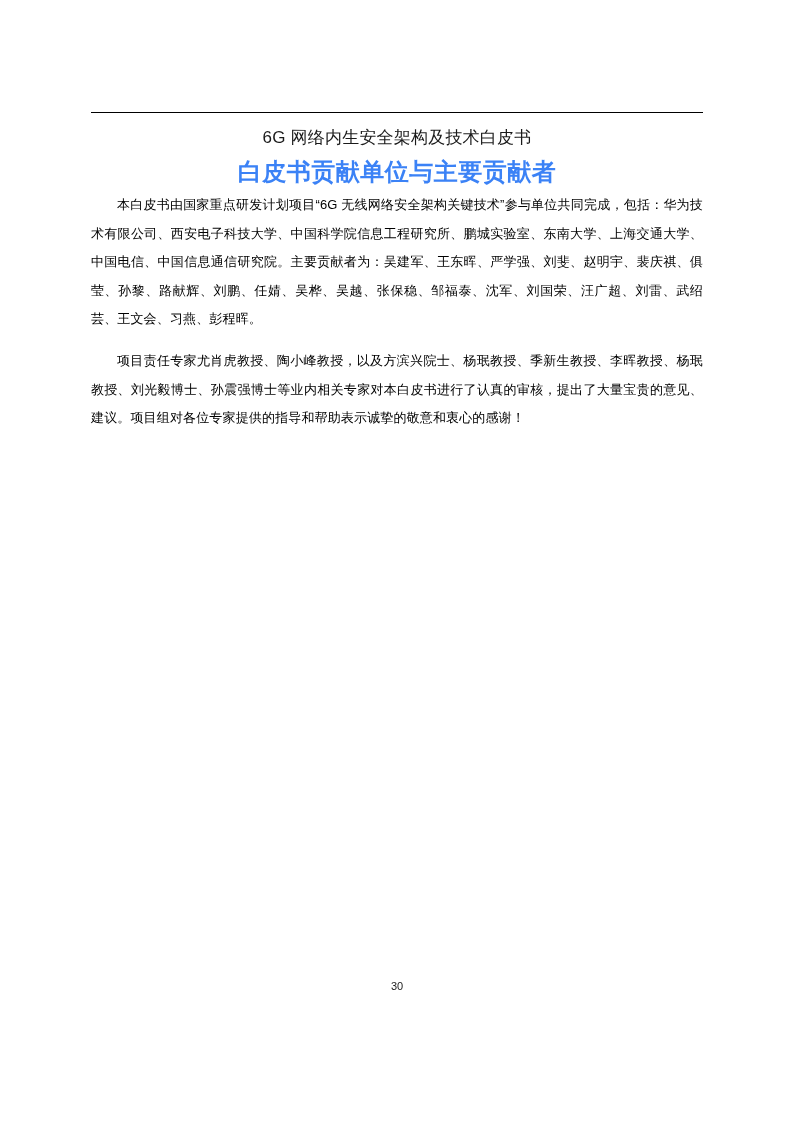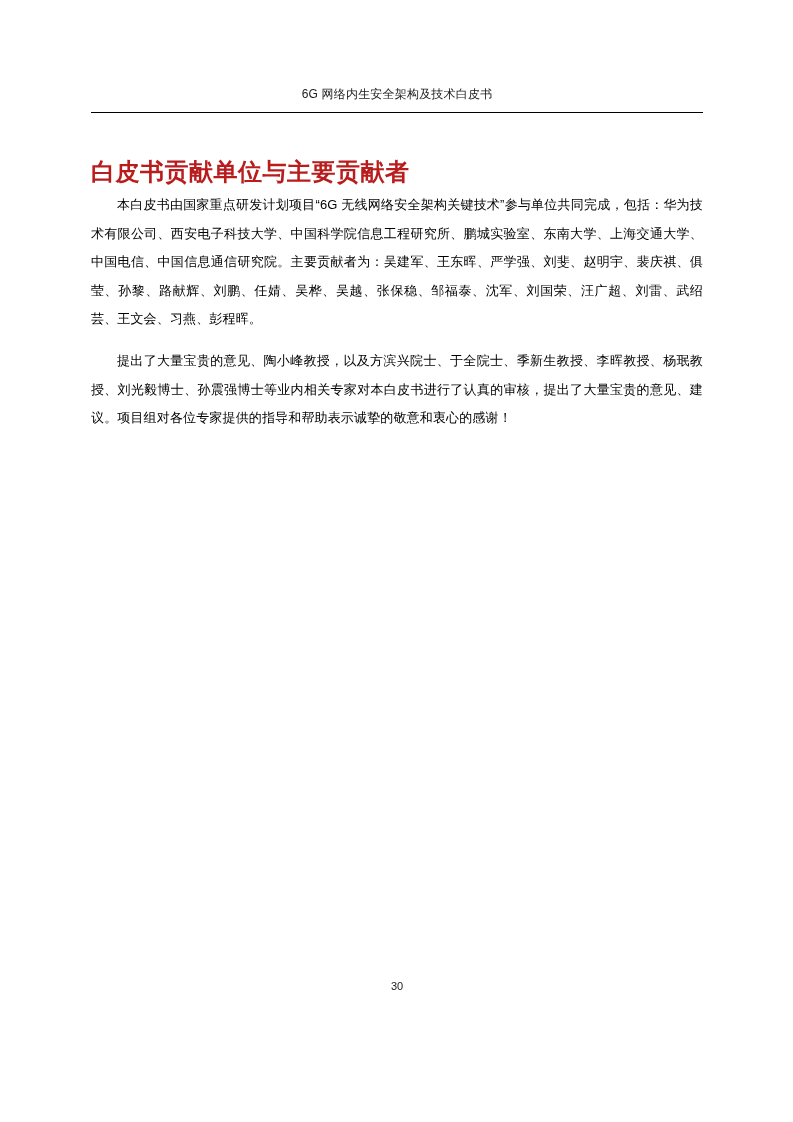--- a/index.html
+++ b/index.html
@@ -26,46 +26,48 @@
   
   .page-header {
     position: absolute;
     left: 91px;
     top: 84px;
     width: 612px;
     text-align: center;
   }
   .page-header .header-text {
     display: block;
-    font-size: 12px;
+    font-size: 17px;
     line-height: 20px;
     letter-spacing: 0.2px;
     color: #1a1a1a;
     font-weight: 400;
+    margin-top: 44px;
   }
   .header-rule {
     position: absolute;
     left: 91px;
     top: 112px;
     width: 612px;
     height: 0;
     border-top: 1.6px solid #000000;
   }
 
   
   .section-title {
     position: absolute;
     left: 91px;
     top: 139px;
     width: 612px;
+    text-align: center;
     font-size: 24px;
     line-height: 34px;
     font-weight: 700;
     letter-spacing: 0.5px;
-    color: #b91c1c;
+    color: #3b82f6;
   }
 
   
   .body-block {
     position: absolute;
     left: 91px;
     top: 191px;
     width: 612px;
   }
   .para {
@@ -101,18 +103,18 @@
   <div class="page-header">
     <span class="header-text">6G 网络内生安全架构及技术白皮书</span>
   </div>
 
   <div class="header-rule"></div>
 
   <h1 class="section-title">白皮书贡献单位与主要贡献者</h1>
 
   <div class="body-block">
     <p class="para">本白皮书由国家重点研发计划项目“6G 无线网络安全架构关键技术”参与单位共同完成，包括：华为技术有限公司、西安电子科技大学、中国科学院信息工程研究所、鹏城实验室、东南大学、上海交通大学、中国电信、中国信息通信研究院。主要贡献者为：吴建军、王东晖、严学强、刘斐、赵明宇、裴庆祺、俱莹、孙黎、路献辉、刘鹏、任婧、吴桦、吴越、张保稳、邹福泰、沈军、刘国荣、汪广超、刘雷、武绍芸、王文会、习燕、彭程晖。</p>
-    <p class="para">提出了大量宝贵的意见、陶小峰教授，以及方滨兴院士、于全院士、季新生教授、李晖教授、杨珉教授、刘光毅博士、孙震强博士等业内相关专家对本白皮书进行了认真的审核，提出了大量宝贵的意见、建议。项目组对各位专家提供的指导和帮助表示诚挚的敬意和衷心的感谢！</p>
+    <p class="para">项目责任专家尤肖虎教授、陶小峰教授，以及方滨兴院士、杨珉教授、季新生教授、李晖教授、杨珉教授、刘光毅博士、孙震强博士等业内相关专家对本白皮书进行了认真的审核，提出了大量宝贵的意见、建议。项目组对各位专家提供的指导和帮助表示诚挚的敬意和衷心的感谢！</p>
   </div>
 
   <div class="page-number">30</div>
 
 </div>
 
 </body></html>

